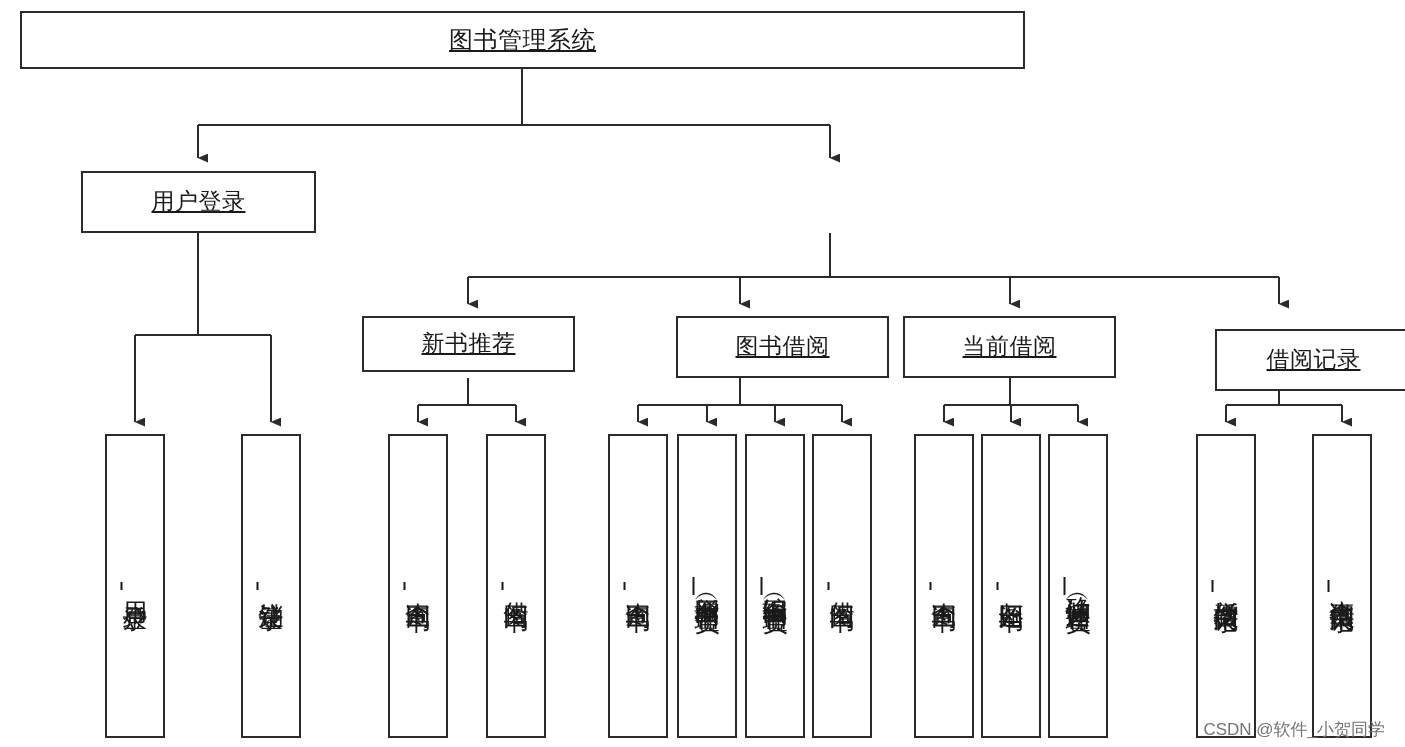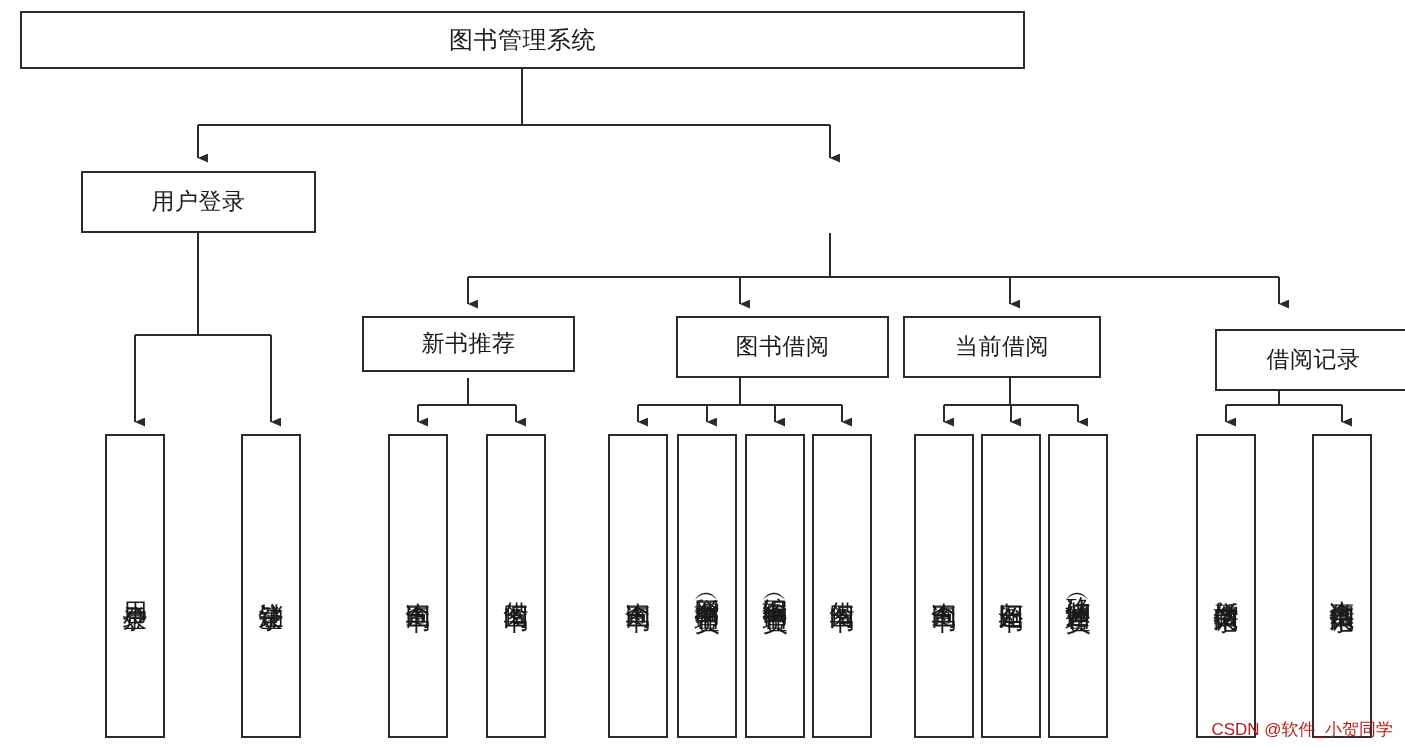--- a/index.html
+++ b/index.html
@@ -35,20 +35,21 @@
     align-items: center;
     justify-content: center;
     color: #1a1a1a;
   }
   .node-label {
     display: block;
     text-align: center;
     line-height: 1.18;
     letter-spacing: 0.5px;
     white-space: nowrap;
+    text-decoration: underline;
   }
   
   .node.h .node-label {
     font-size: 23px;
   }
   .node.root .node-label {
     font-size: 24px;
   }
   
   .node.v {
@@ -60,24 +61,24 @@
     writing-mode: vertical-rl;
     text-orientation: upright;
     font-size: 25px;
     line-height: 1.0;
     letter-spacing: 2px;
     white-space: nowrap;
     max-height: 292px;
   }
   .watermark {
     position: absolute;
-    right: 12px;
+    right: 20px;
     bottom: 6px;
     font-size: 17px;
-    color: #b91c1c;
+    color: #737373;
     white-space: nowrap;
     user-select: none;
   }
 </style>
 </head>
 <body>
 
 <div id="diagram-root">
 
   <svg id="edges-layer" width="1405" height="747" viewBox="0 0 1405 747" xmlns="http://www.w3.org/2000/svg">
@@ -140,21 +141,21 @@
 
 
   <div class="node h" style="left:362px; top:316px; width:213px; height:56px;">
     <span class="node-label">新书推荐</span>
   </div>
 
   <div class="node h" style="left:633px; top:316px; width:213px; height:62px;margin-left:43px;">
     <span class="node-label">图书借阅</span>
   </div>
 
-  <div class="node h" style="left:903px; top:316px; width:198px; height:62px;align-items:center;">
+  <div class="node h" style="left:903px; top:316px; width:213px; height:62px;align-items:center;">
     <span class="node-label">当前借阅</span>
   </div>
 
   <div class="node h" style="left:1172px; top:329px; width:197px; height:62px;margin-left:43px;">
     <span class="node-label">借阅记录</span>
   </div>
 
   <div class="node v" style="left:105px; top:434px; width:60px; height:304px;">
     <span class="node-label">用户登录</span>
   </div>

